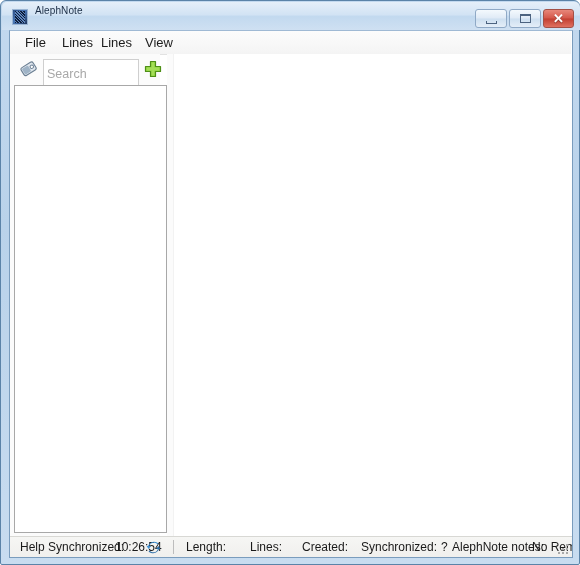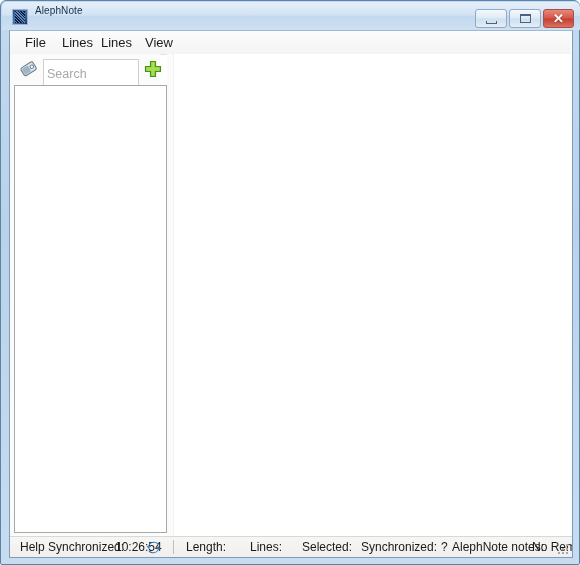--- a/index.html
+++ b/index.html
@@ -333,21 +333,21 @@
       </span>
 
       <div class="sb-sep" style="left:163px"></div>
 
       <div class="sb" style="left:176px">Length:</div>
       <div class="sb" style="left:228px"></div>
 
       <div class="sb" style="left:240px">Lines:</div>
       <div class="sb" style="left:279px"></div>
 
-      <div class="sb" style="left:292px">Selected:</div>
+      <div class="sb" style="left:292px">Created:</div>
       <div class="sb" style="left:344px"></div>
 
       <div class="sb" style="left:351px">Synchronized:</div>
       <div class="sb" style="left:431px">?</div>
 
       <div class="sb" style="left:442px">AlephNote notes:</div>
       <div class="sb" style="left:532px"></div>
 
       <div class="sb" style="left:522px">No Rem</div>
 

